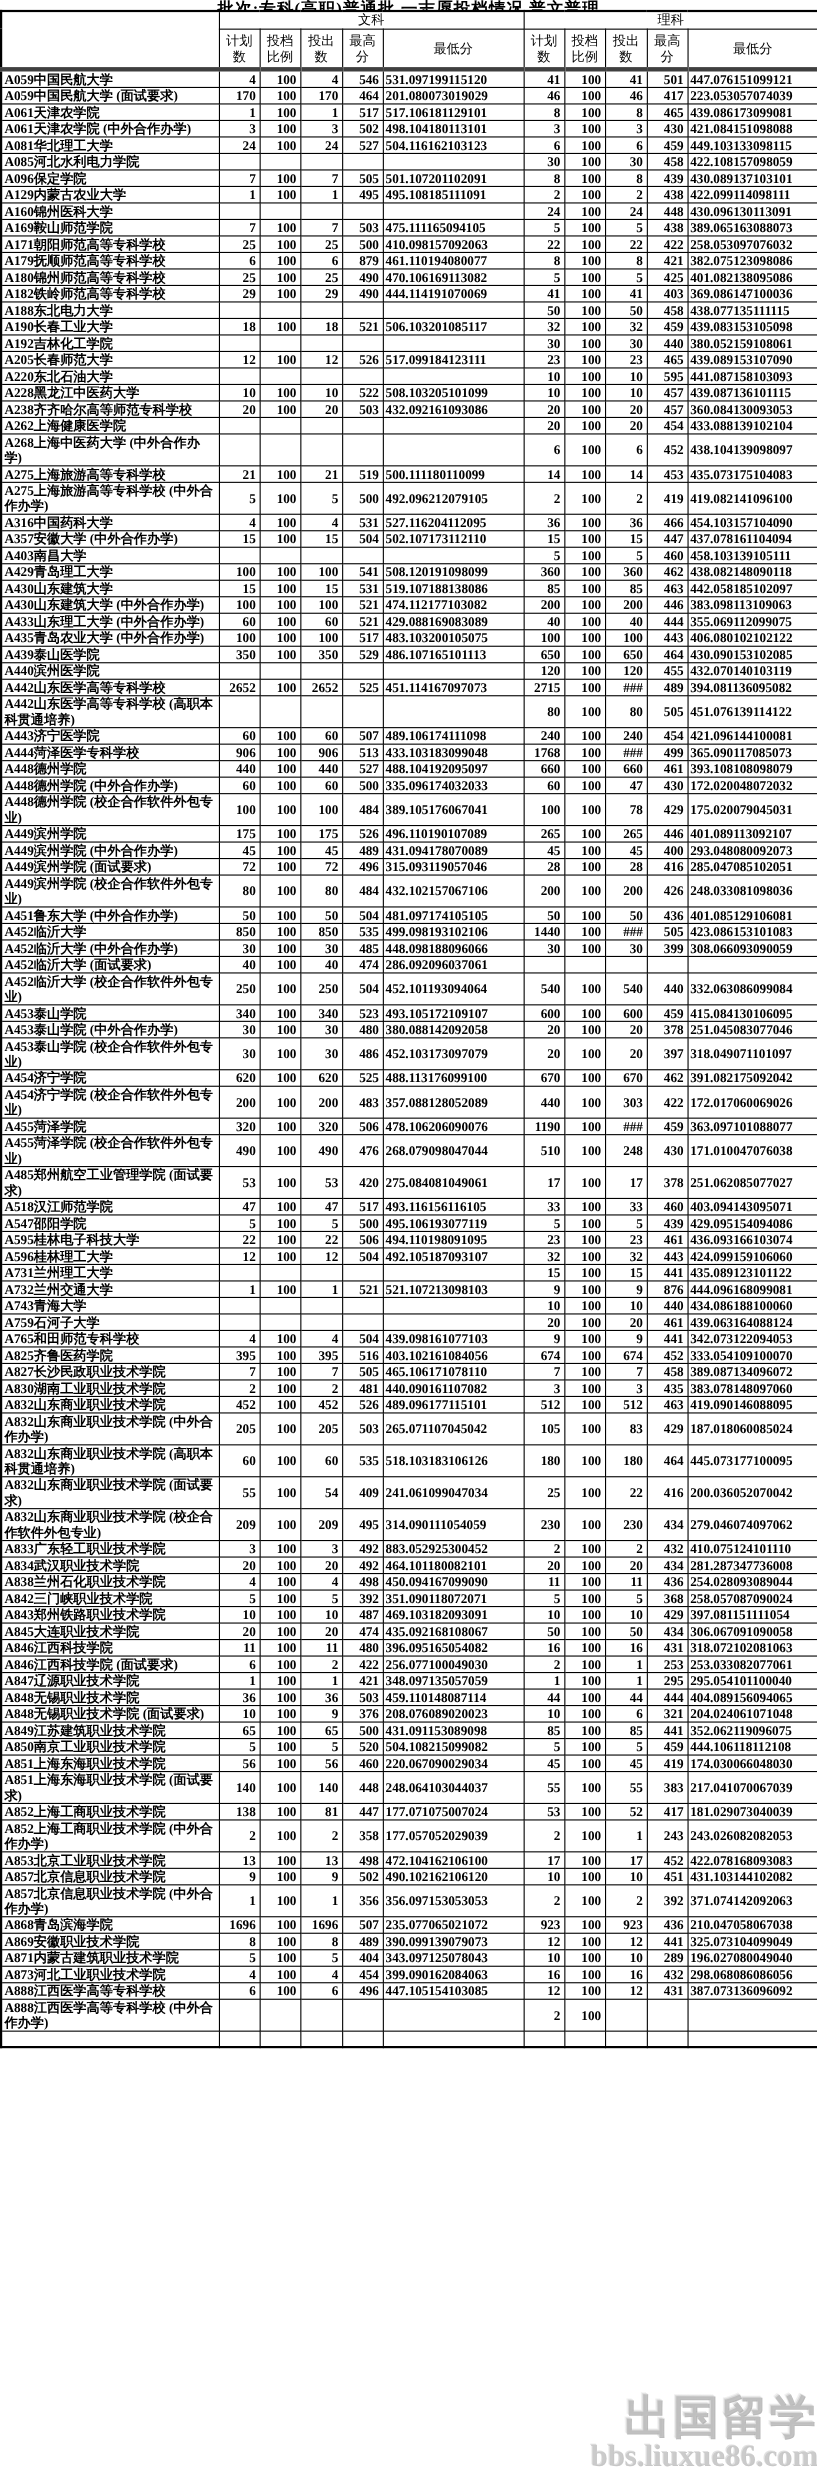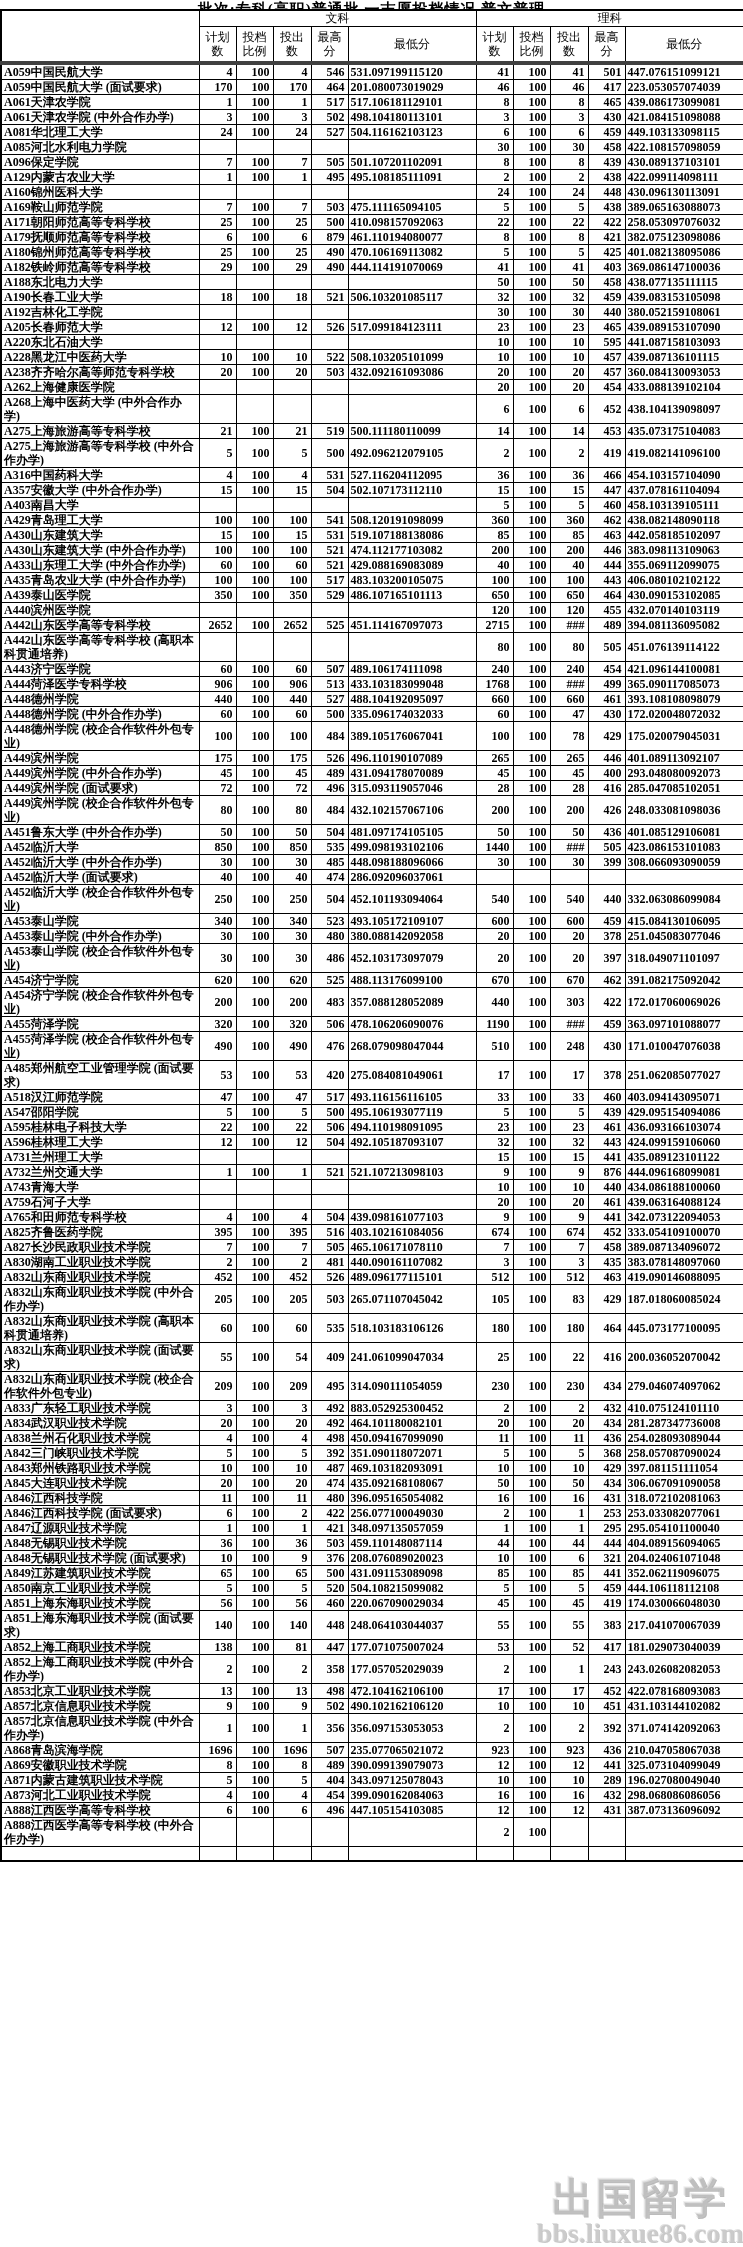--- a/index.html
+++ b/index.html
@@ -27,21 +27,21 @@
   .score tr.group-row{height:16px;}
   .score tr.cols-row th{height:34px;margin-left:36px;}
   .score tbody tr{height:15px;}
   .score tbody tr:first-child td{border-top:4px solid #404040;}
   td.name{text-align:left;word-break:break-all;}
   td.num{text-align:right;padding-right:3px;}
   td.min{text-align:left;padding-left:2px;white-space:nowrap;}
   
   .watermark{
     position:absolute;right:0;bottom:0;z-index:5;pointer-events:none;
-    text-align:center;line-height:1;
+    text-align:right;line-height:1;
   }
   .watermark .wm1{
     font-size:42px;font-weight:bold;letter-spacing:2px;
     color:rgba(200,200,200,0.55);
     text-shadow:1px 1px 0 rgba(120,120,120,0.5),-1px -1px 0 rgba(230,230,230,0.6);
   }
   .watermark .wm2{
     font-size:28px;font-weight:bold;
     color:rgba(205,205,205,0.6);
     text-shadow:1px 1px 0 rgba(130,130,130,0.45);

